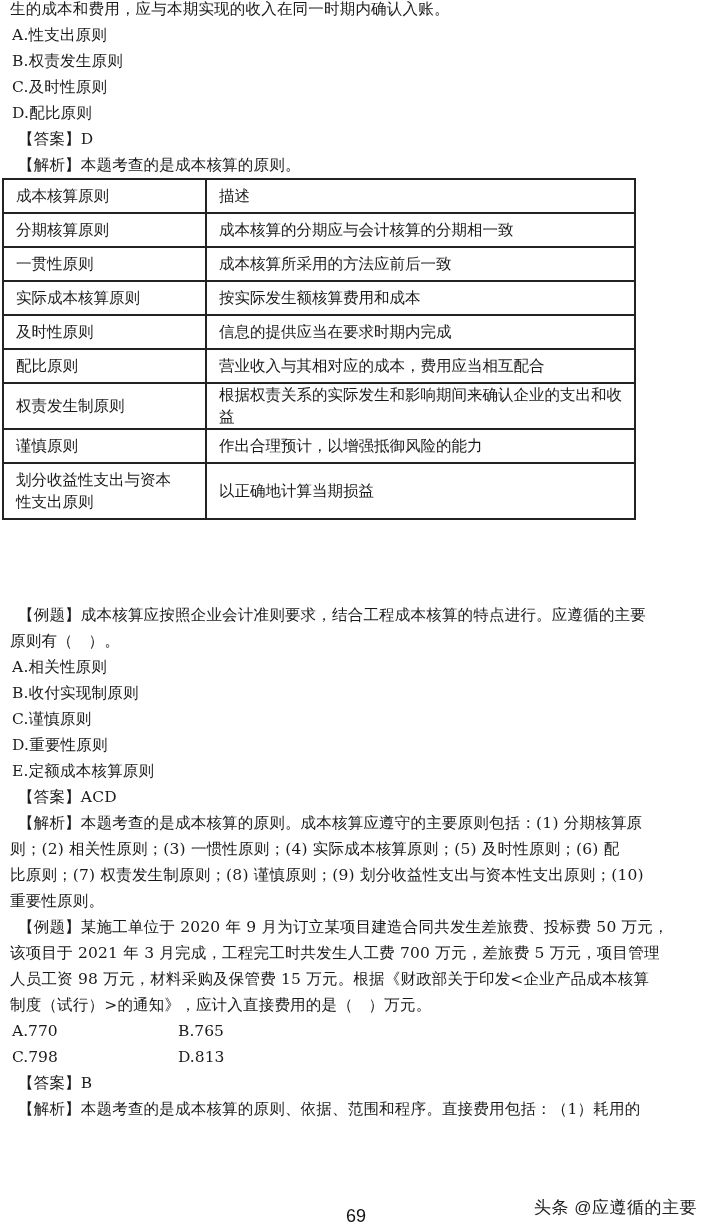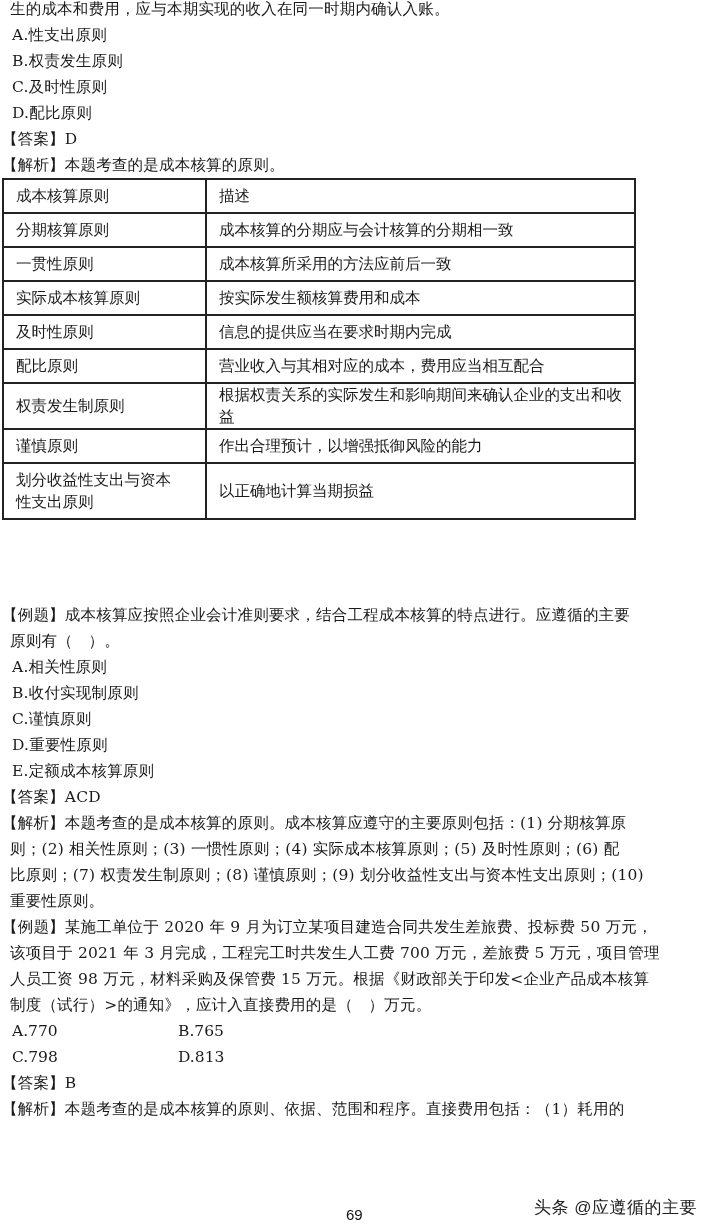--- a/index.html
+++ b/index.html
@@ -6,35 +6,35 @@
   body {
     width: 718px; height: 1232px; position: relative; overflow: hidden;
     font-family: "DejaVu Serif", "Liberation Serif", serif;
     color: #1a1a1a;
   }
   .line {
     position: absolute; left: 10px; font-size: 15.5px; line-height: 26px;
     white-space: nowrap; letter-spacing: 0.2px;
   }
   .line.opt { left: 12px; }
-  .ans { left: 2px; }
+  .ans { left: 18px; }
   table.principles {
     position: absolute; left: 2px; top: 178px; width: 634px;
     border-collapse: collapse; font-size: 15.5px;
   }
   table.principles td {
     border: 2px solid #222; padding: 0 0 0 12px; height: 32px;
     vertical-align: middle; line-height: 22px;
   }
   table.principles td.c1 { width: 189px; }
   table.principles tr.tall td { height: 54px; }
   .two-col { position: absolute; font-size: 15.5px; line-height: 26px; white-space: nowrap; }
   .page-num {
     position: absolute; left: 346px; top: 1206px; font-family: "Liberation Sans", sans-serif;
-    font-size: 15px; color: #111;
+    font-size: 18px; color: #111;
   }
   .watermark {
     position: absolute; left: 534px; top: 1196px; font-family: "Liberation Sans", sans-serif;
     font-size: 17px; color: #222; letter-spacing: 0.5px;
   }
 </style>
 </head>
 <body>
 
 <div class="line" style="top:-4px">生的成本和费用，应与本期实现的收入在同一时期内确认入账。</div>

